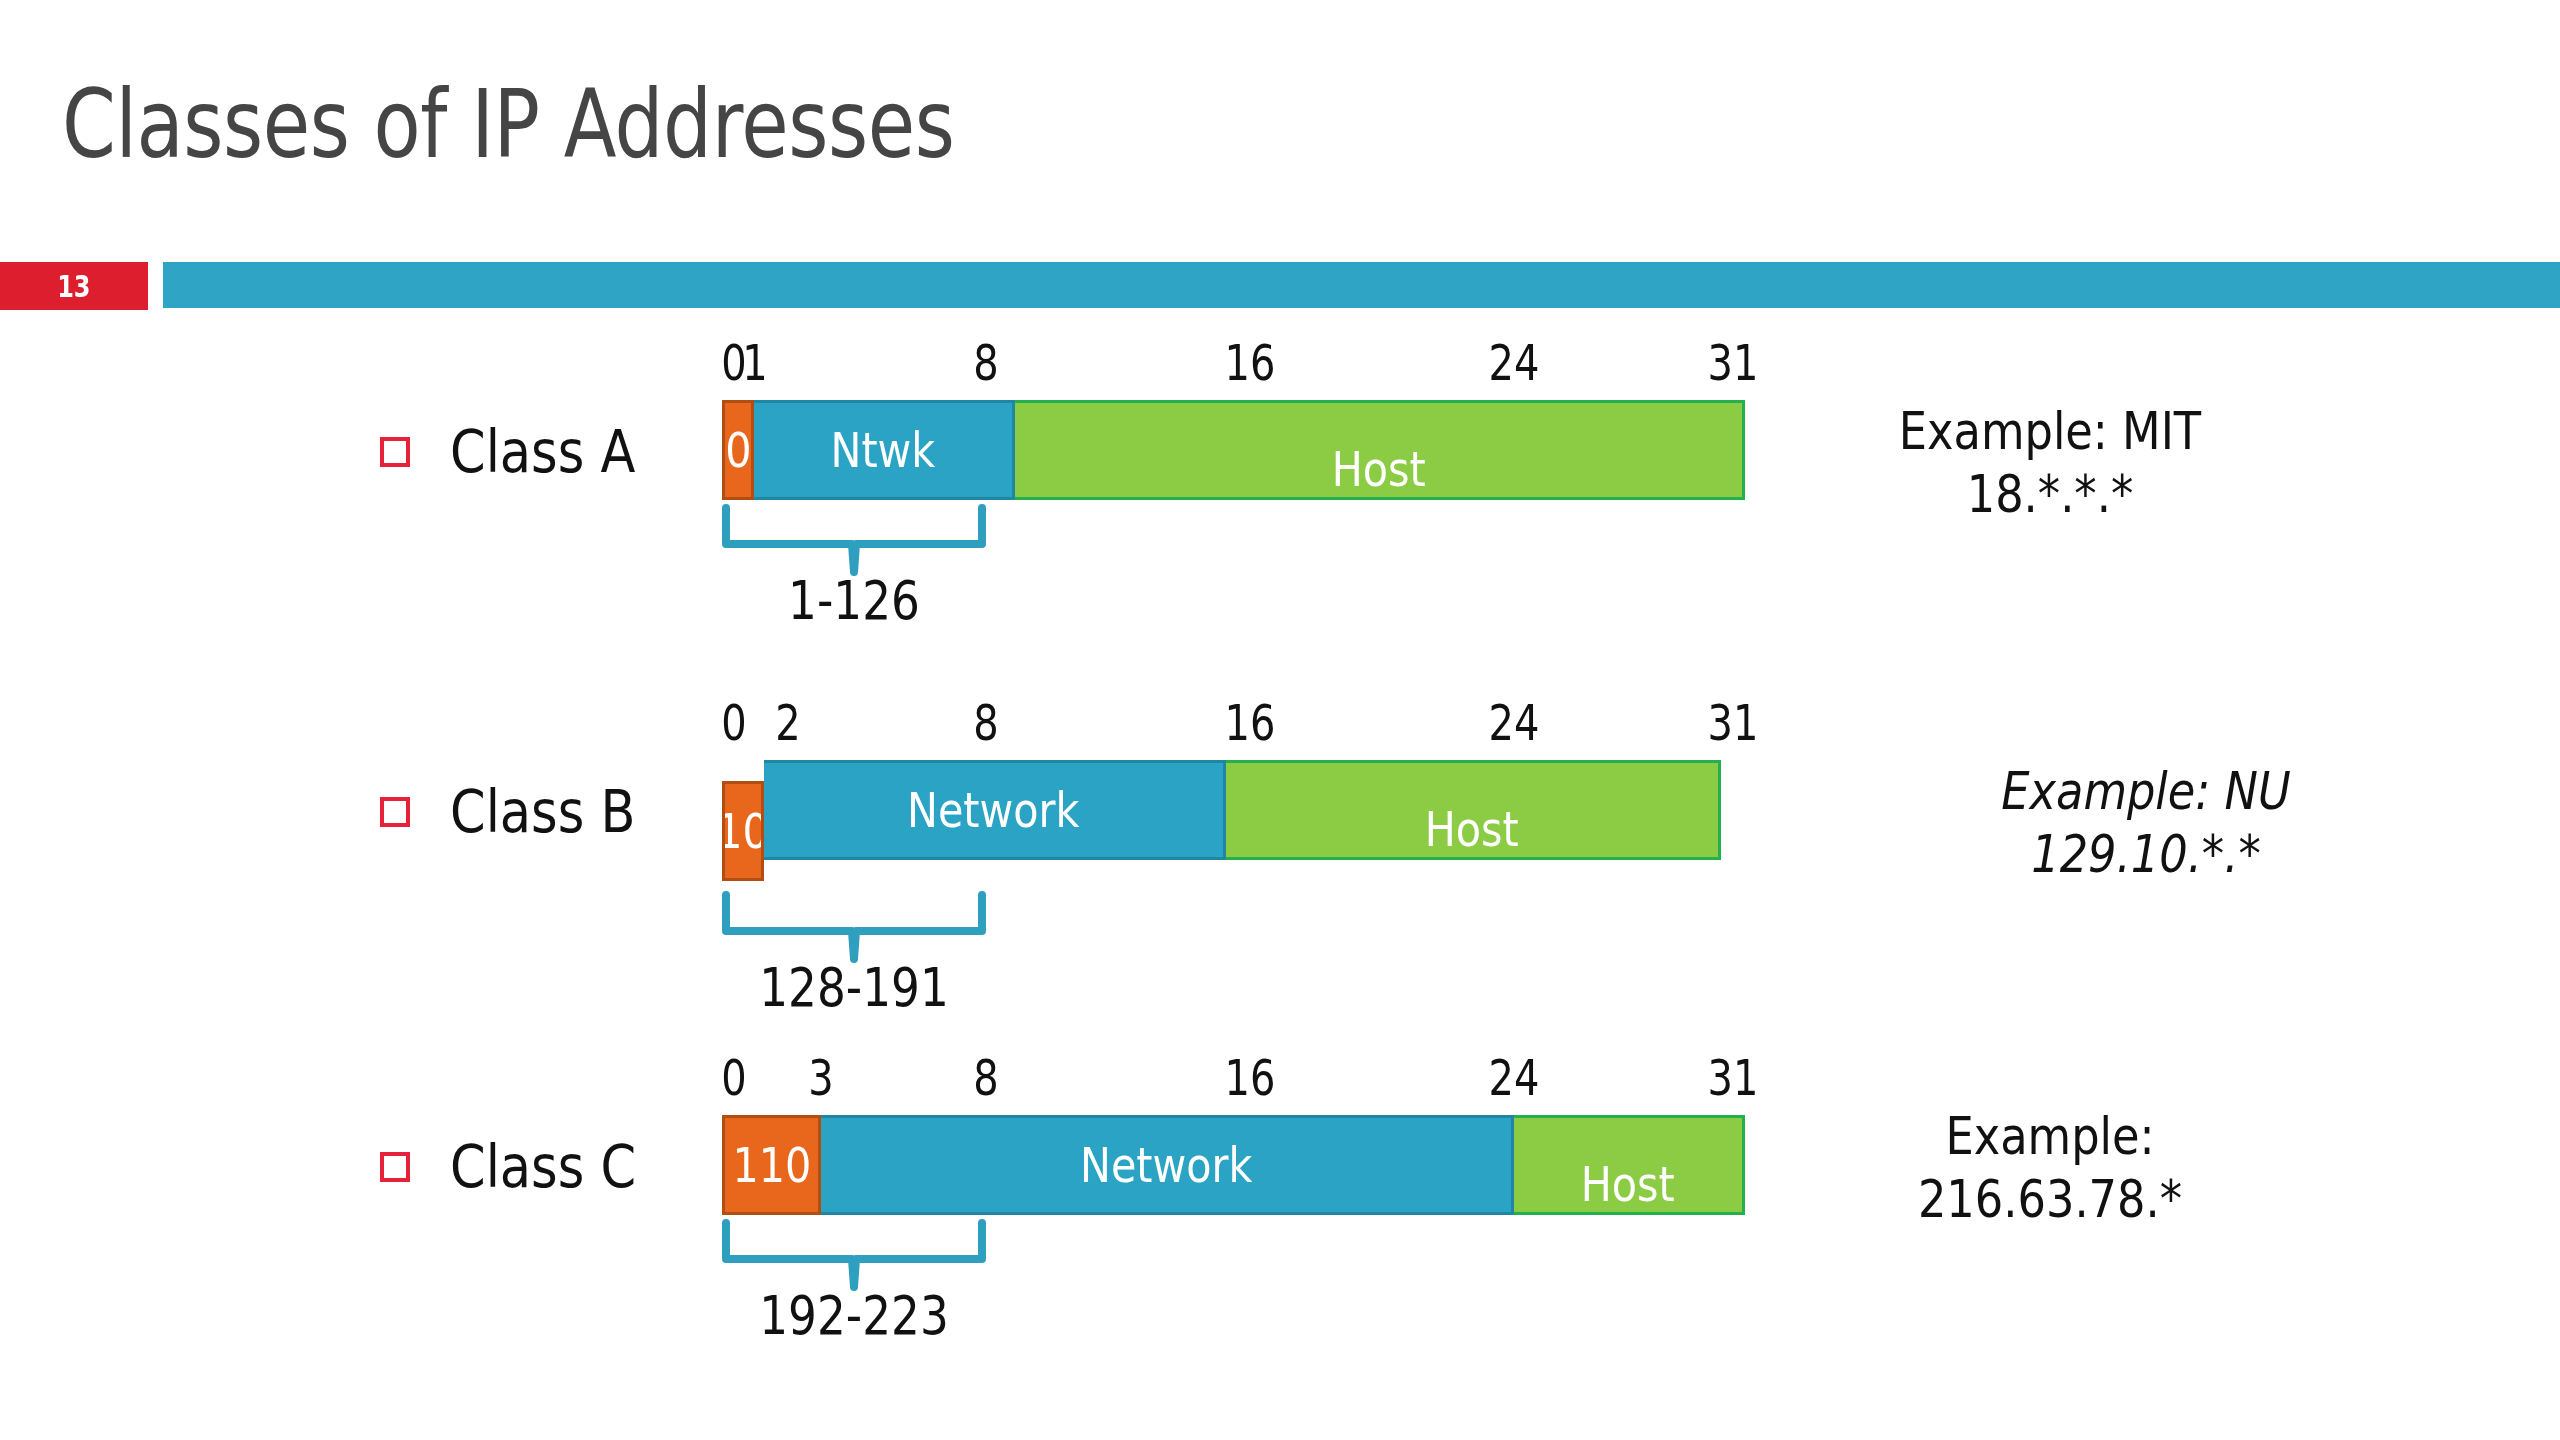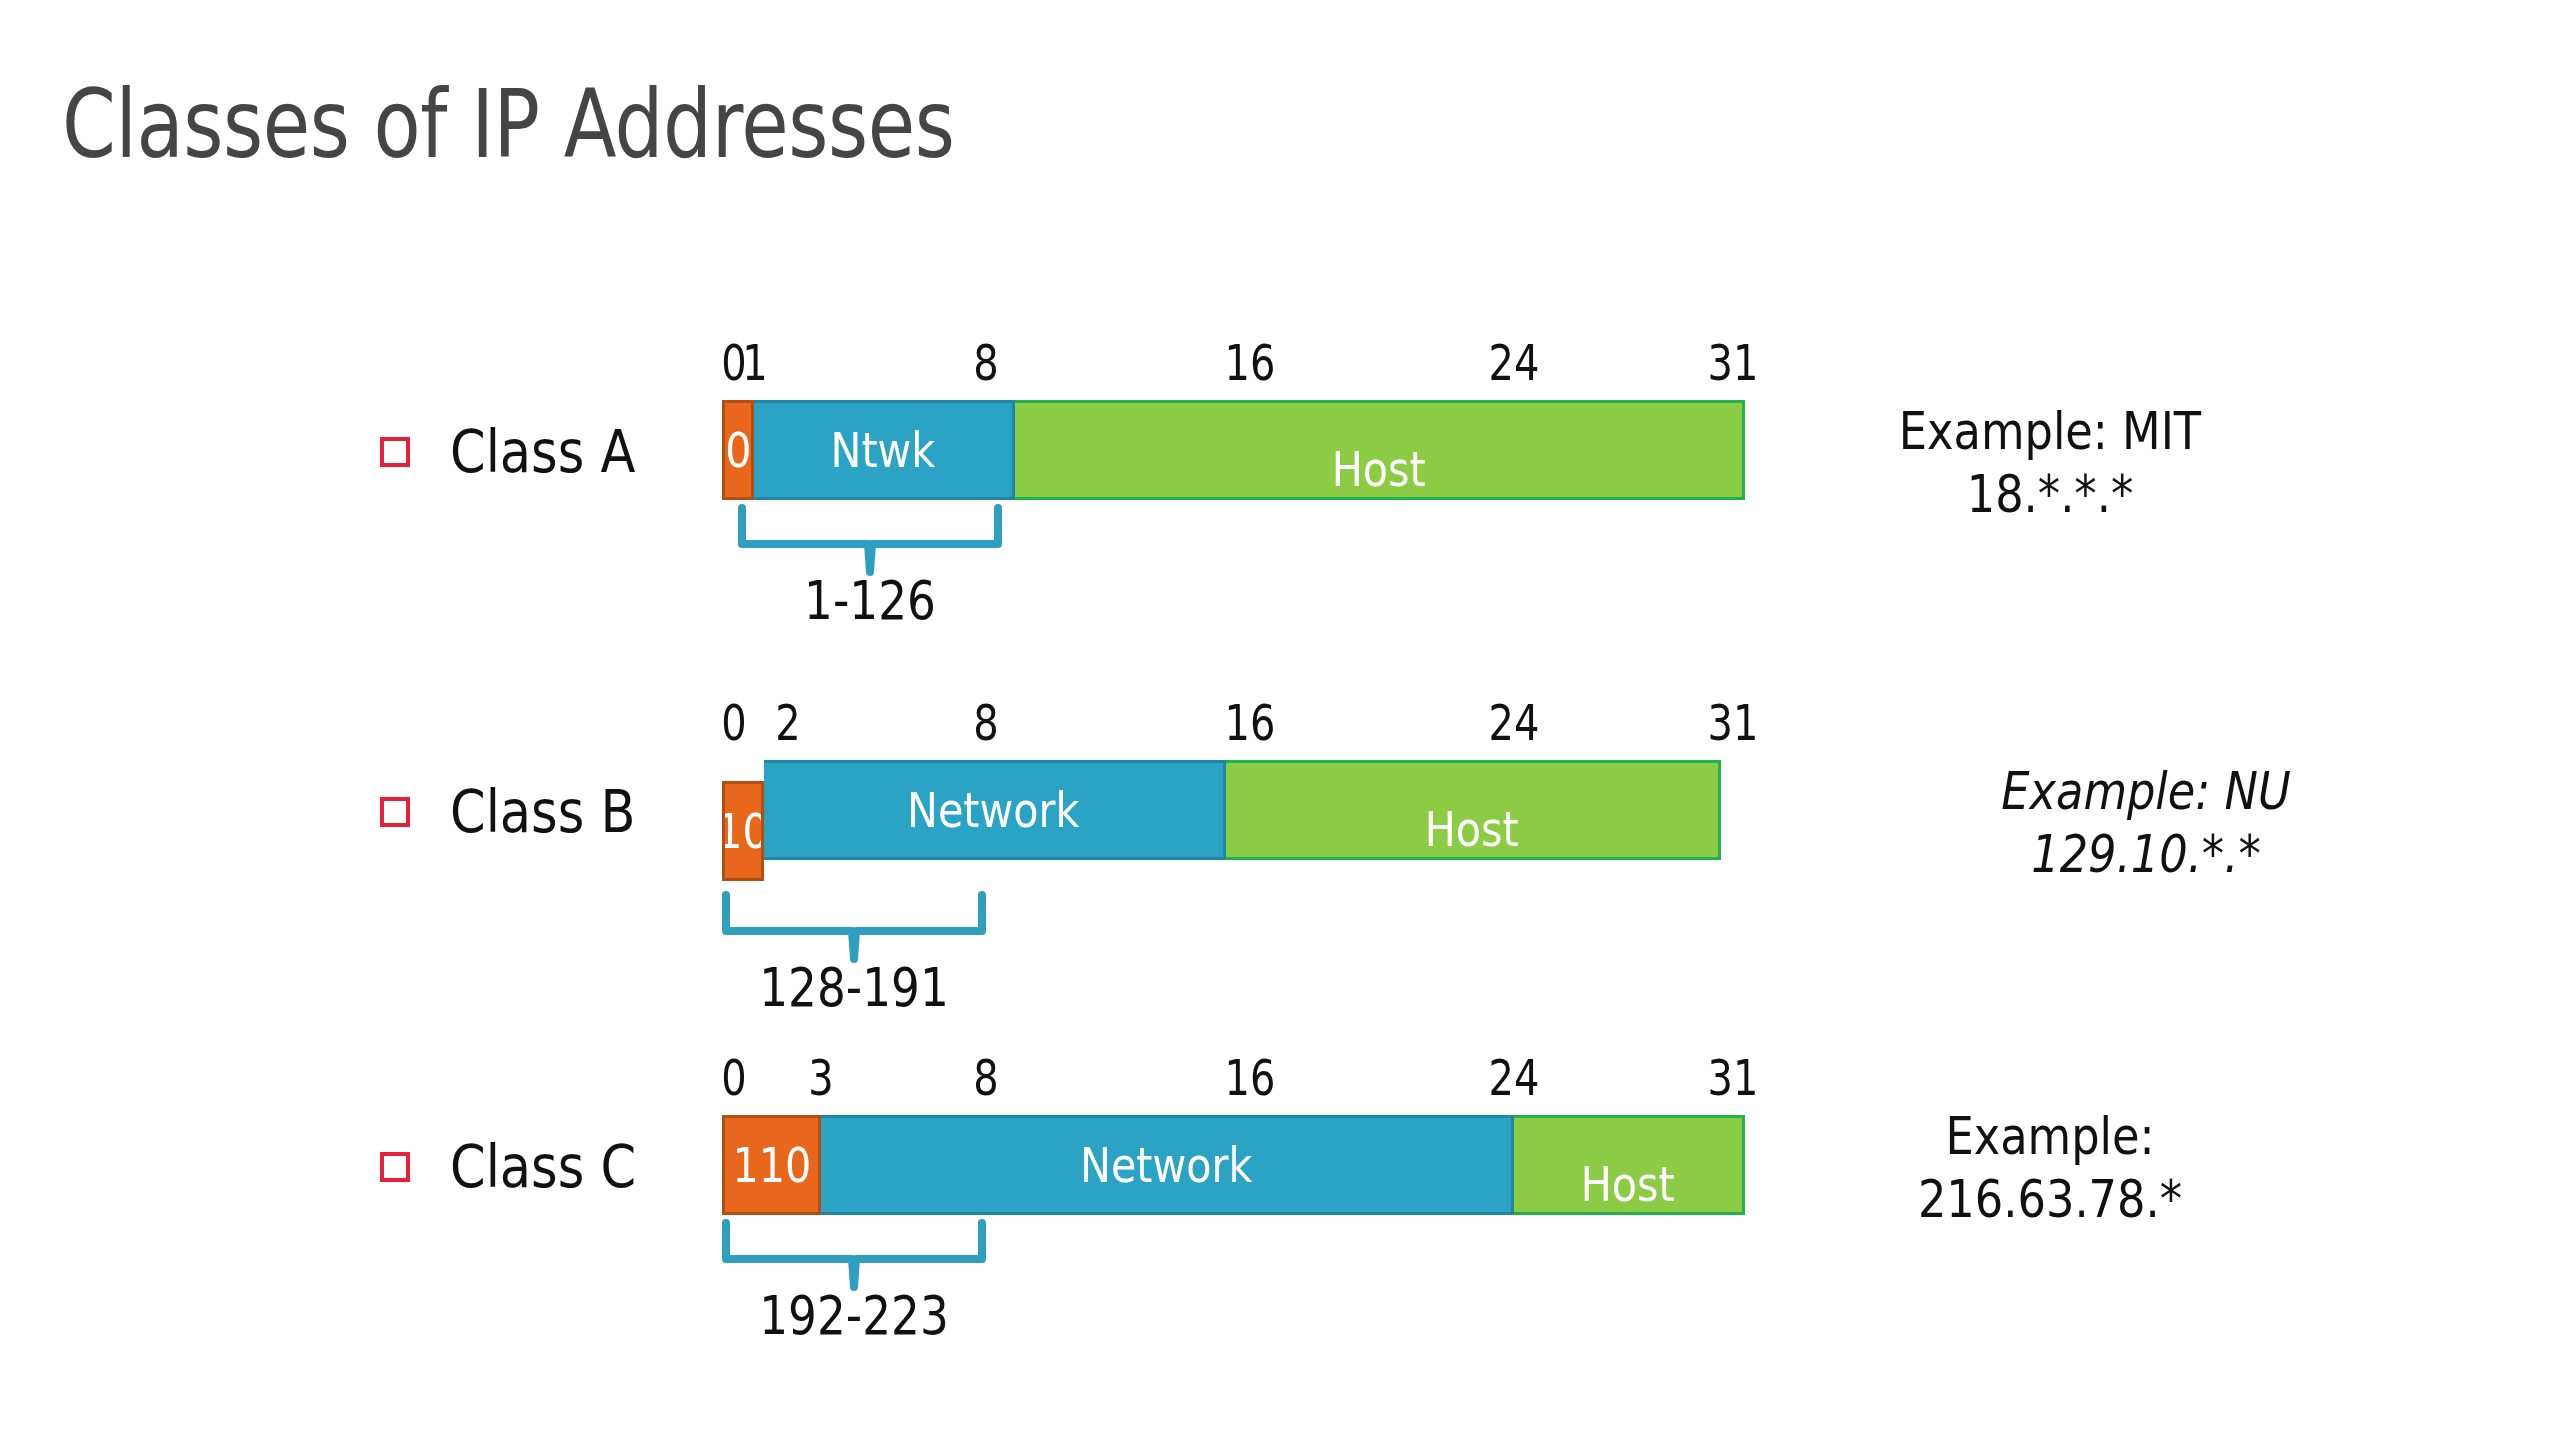--- a/index.html
+++ b/index.html
@@ -160,20 +160,26 @@
   }
   .example div { transform: scaleX(0.86); }
 </style>
 </head>
 <body>
 
 <div class="slide">
 
   <div class="slide-title">Classes of IP Addresses</div>
 
+  <div class="header-band">
+    <div class="slide-number-badge">
+      <span>13</span>
+    </div>
+    <div class="header-rule"></div>
+  </div>
 
   <div class="diagram" id="diagram">
       <div class="class-row">
         <div class="class-label-wrap" style="left: 348px; top: 418px;">
           <div class="bullet-square" style="border-color: rgb(232, 33, 58);"></div>
           <div class="class-label">Class A</div>
         </div>
         <div class="ruler" style="left: 0px; top: 338px; width: 2560px;">
           <div class="tick" style="left: 734px;">0</div>
           <div class="tick" style="left: 755px;">1</div>
@@ -186,21 +192,21 @@
           <div class="seg seg-orange" style="width: 33px;">
             <span>0</span>
           </div>
           <div class="seg seg-blue" style="width: 271px;">
             <span>Ntwk</span>
           </div>
           <div class="seg seg-green" style="width: 759px;">
             <span>Host</span>
           </div>
         </div>
-        <div class="brace" style="left: 738px; top: 506px; width: 264px;">
+        <div class="brace" style="left: 722px; top: 506px; width: 264px;">
           <svg width="264" height="72">
             <path d="M 4 2 L 4 38 L 130 38 L 132 66 L 134 38 L 260 38 L 260 2" fill="none" stroke="#2E9FBF" stroke-width="8" stroke-linecap="round" stroke-linejoin="round"></path>
           </svg>
           <div class="brace-label" style="left: 132px;">1-126</div>
         </div>
         <div class="example" style="left: 1810px; width: 480px; top: 400px;">
           <div>Example: MIT</div>
           <div>18.*.*.*</div>
         </div>
       </div>

